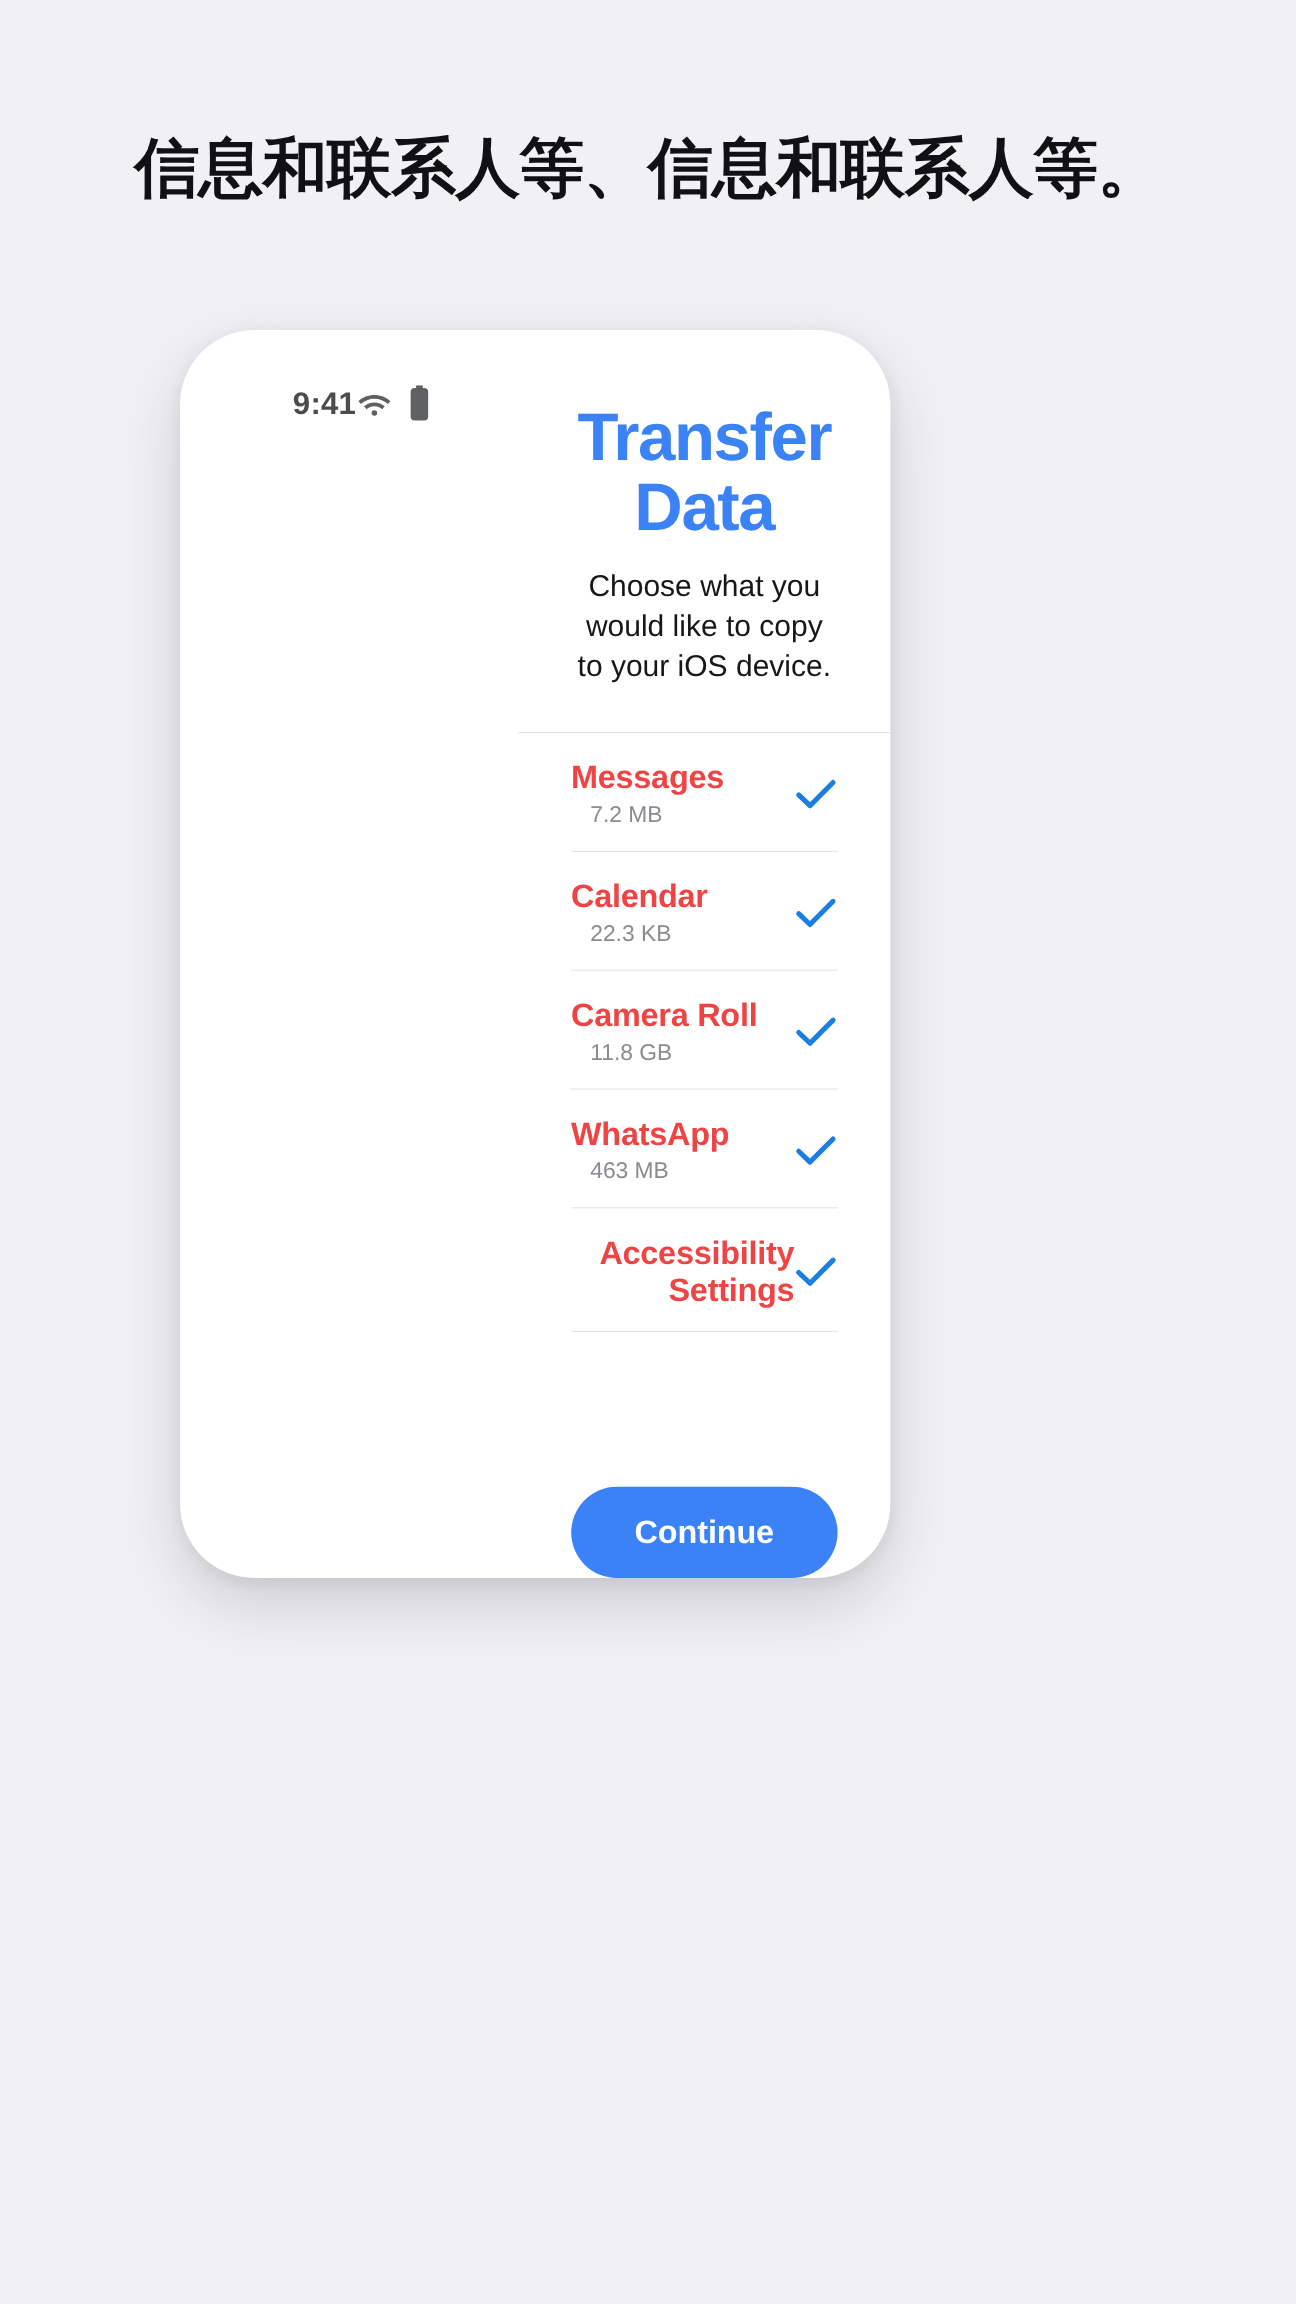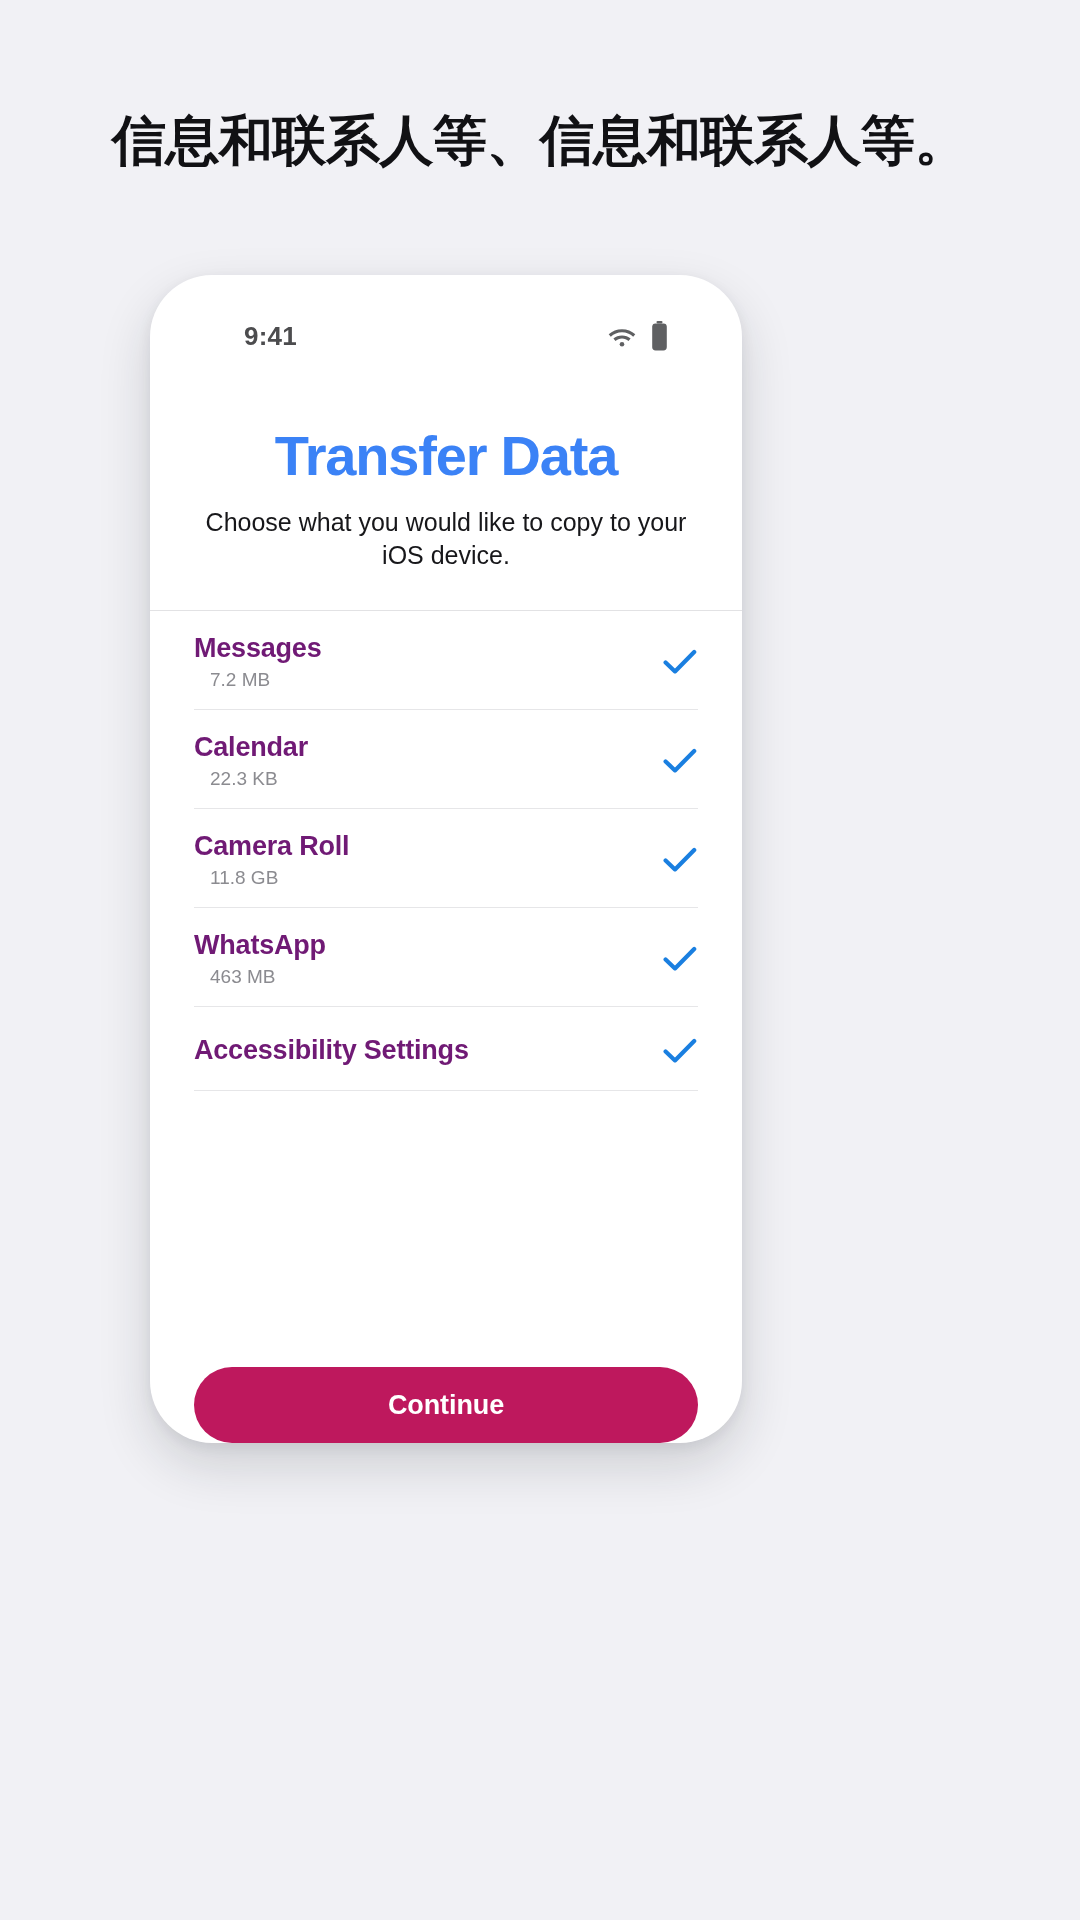--- a/index.html
+++ b/index.html
@@ -30,28 +30,28 @@
     color: #111114;
     padding: 0 30px;
   }
 
   
   .phone {
     position: absolute;
     top: 275px;
     left: 150px;
     width: 592px;
-    height: 1168px;
+    height: 1040px;
     background: #ffffff;
     border-radius: 62px;
     box-shadow: 0 22px 52px rgba(25, 28, 40, 0.16),
                 0 4px 14px rgba(25, 28, 40, 0.07);
     overflow: hidden;
     display: flex;
-    flex-direction: column;
+    flex-direction: row;
   }
 
   
   .status-bar {
     height: 92px;
     flex: 0 0 92px;
     display: flex;
     align-items: center;
     justify-content: space-between;
     padding: 30px 50px 0 94px;
@@ -114,21 +114,21 @@
     margin: 0 38px;
     padding: 22px 0 18px 0;
     border-bottom: 1px solid #e6e6e8;
     min-height: 84px;
   }
   .list-row:last-child { border-bottom: 1px solid #e6e6e8; text-align: right; }
   .row-texts { display: flex; flex-direction: column; gap: 5px; }
   .row-label {
     font-size: 27px;
     font-weight: 600;
-    color: #701a75;
+    color: #ef4444;
     letter-spacing: -0.2px;
   }
   .row-size {
     font-size: 19px;
     color: #8b8b90;
     font-weight: 400;
     margin-left: 16px;
   }
   .row-size:empty { display: none; }
 
@@ -157,21 +157,21 @@
 
   
   .cta-area {
     padding: 34px 44px 0 44px;
   }
   .cta-button {
     width: 100%;
     height: 76px;
     border: none;
     border-radius: 38px;
-    background: #be185d;
+    background: #3b82f6;
     color: #ffffff;
     font-size: 27px;
     font-weight: 700;
     font-family: inherit;
     letter-spacing: -0.1px;
     display: flex;
     align-items: center;
     justify-content: center;
     cursor: pointer;
   }

